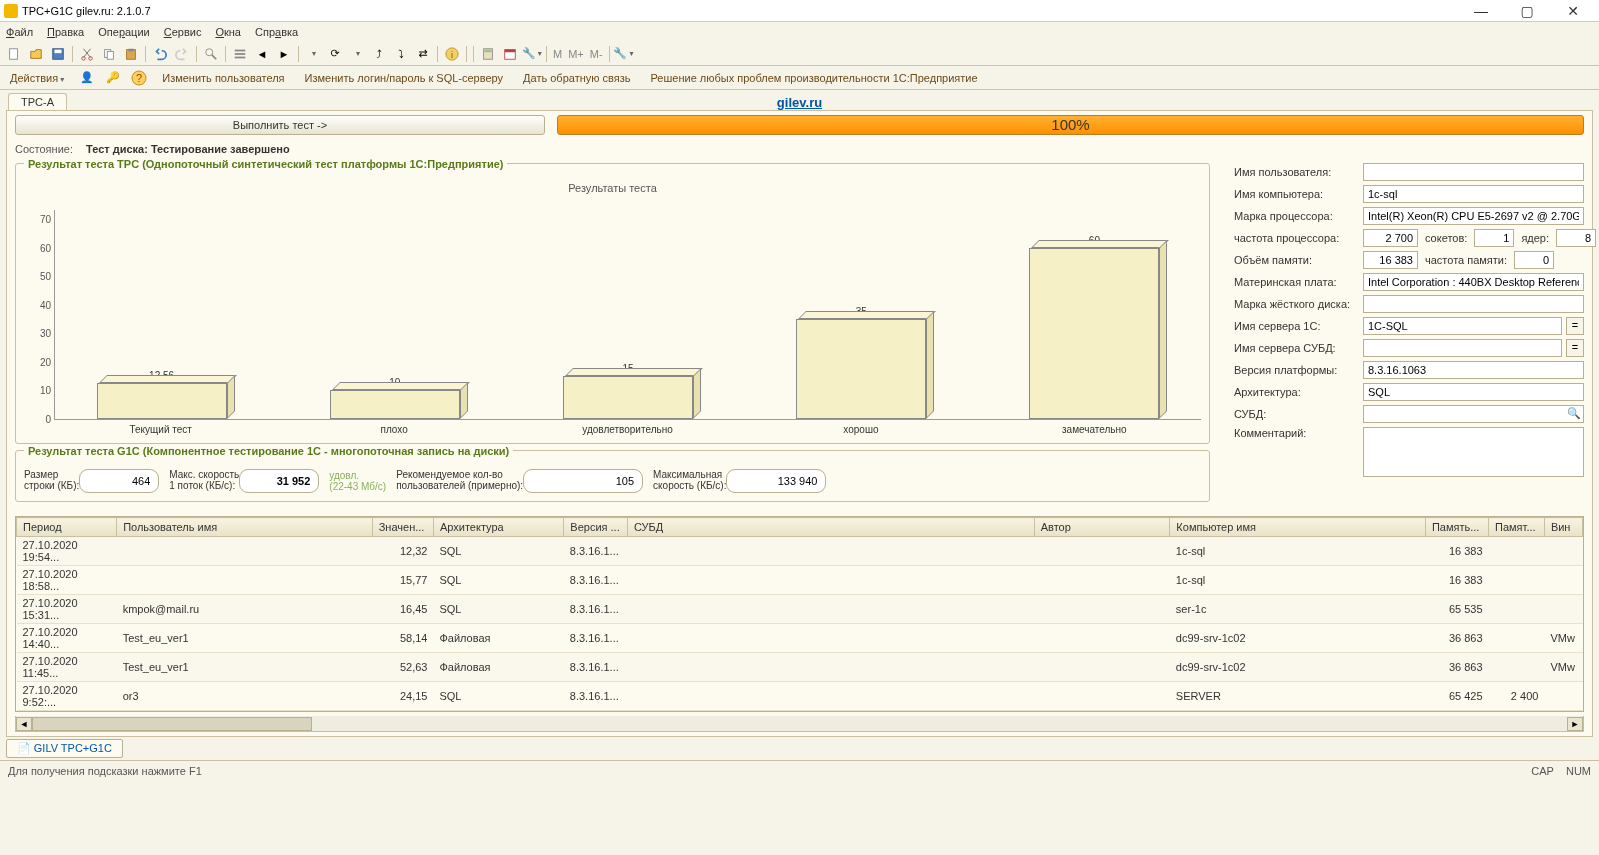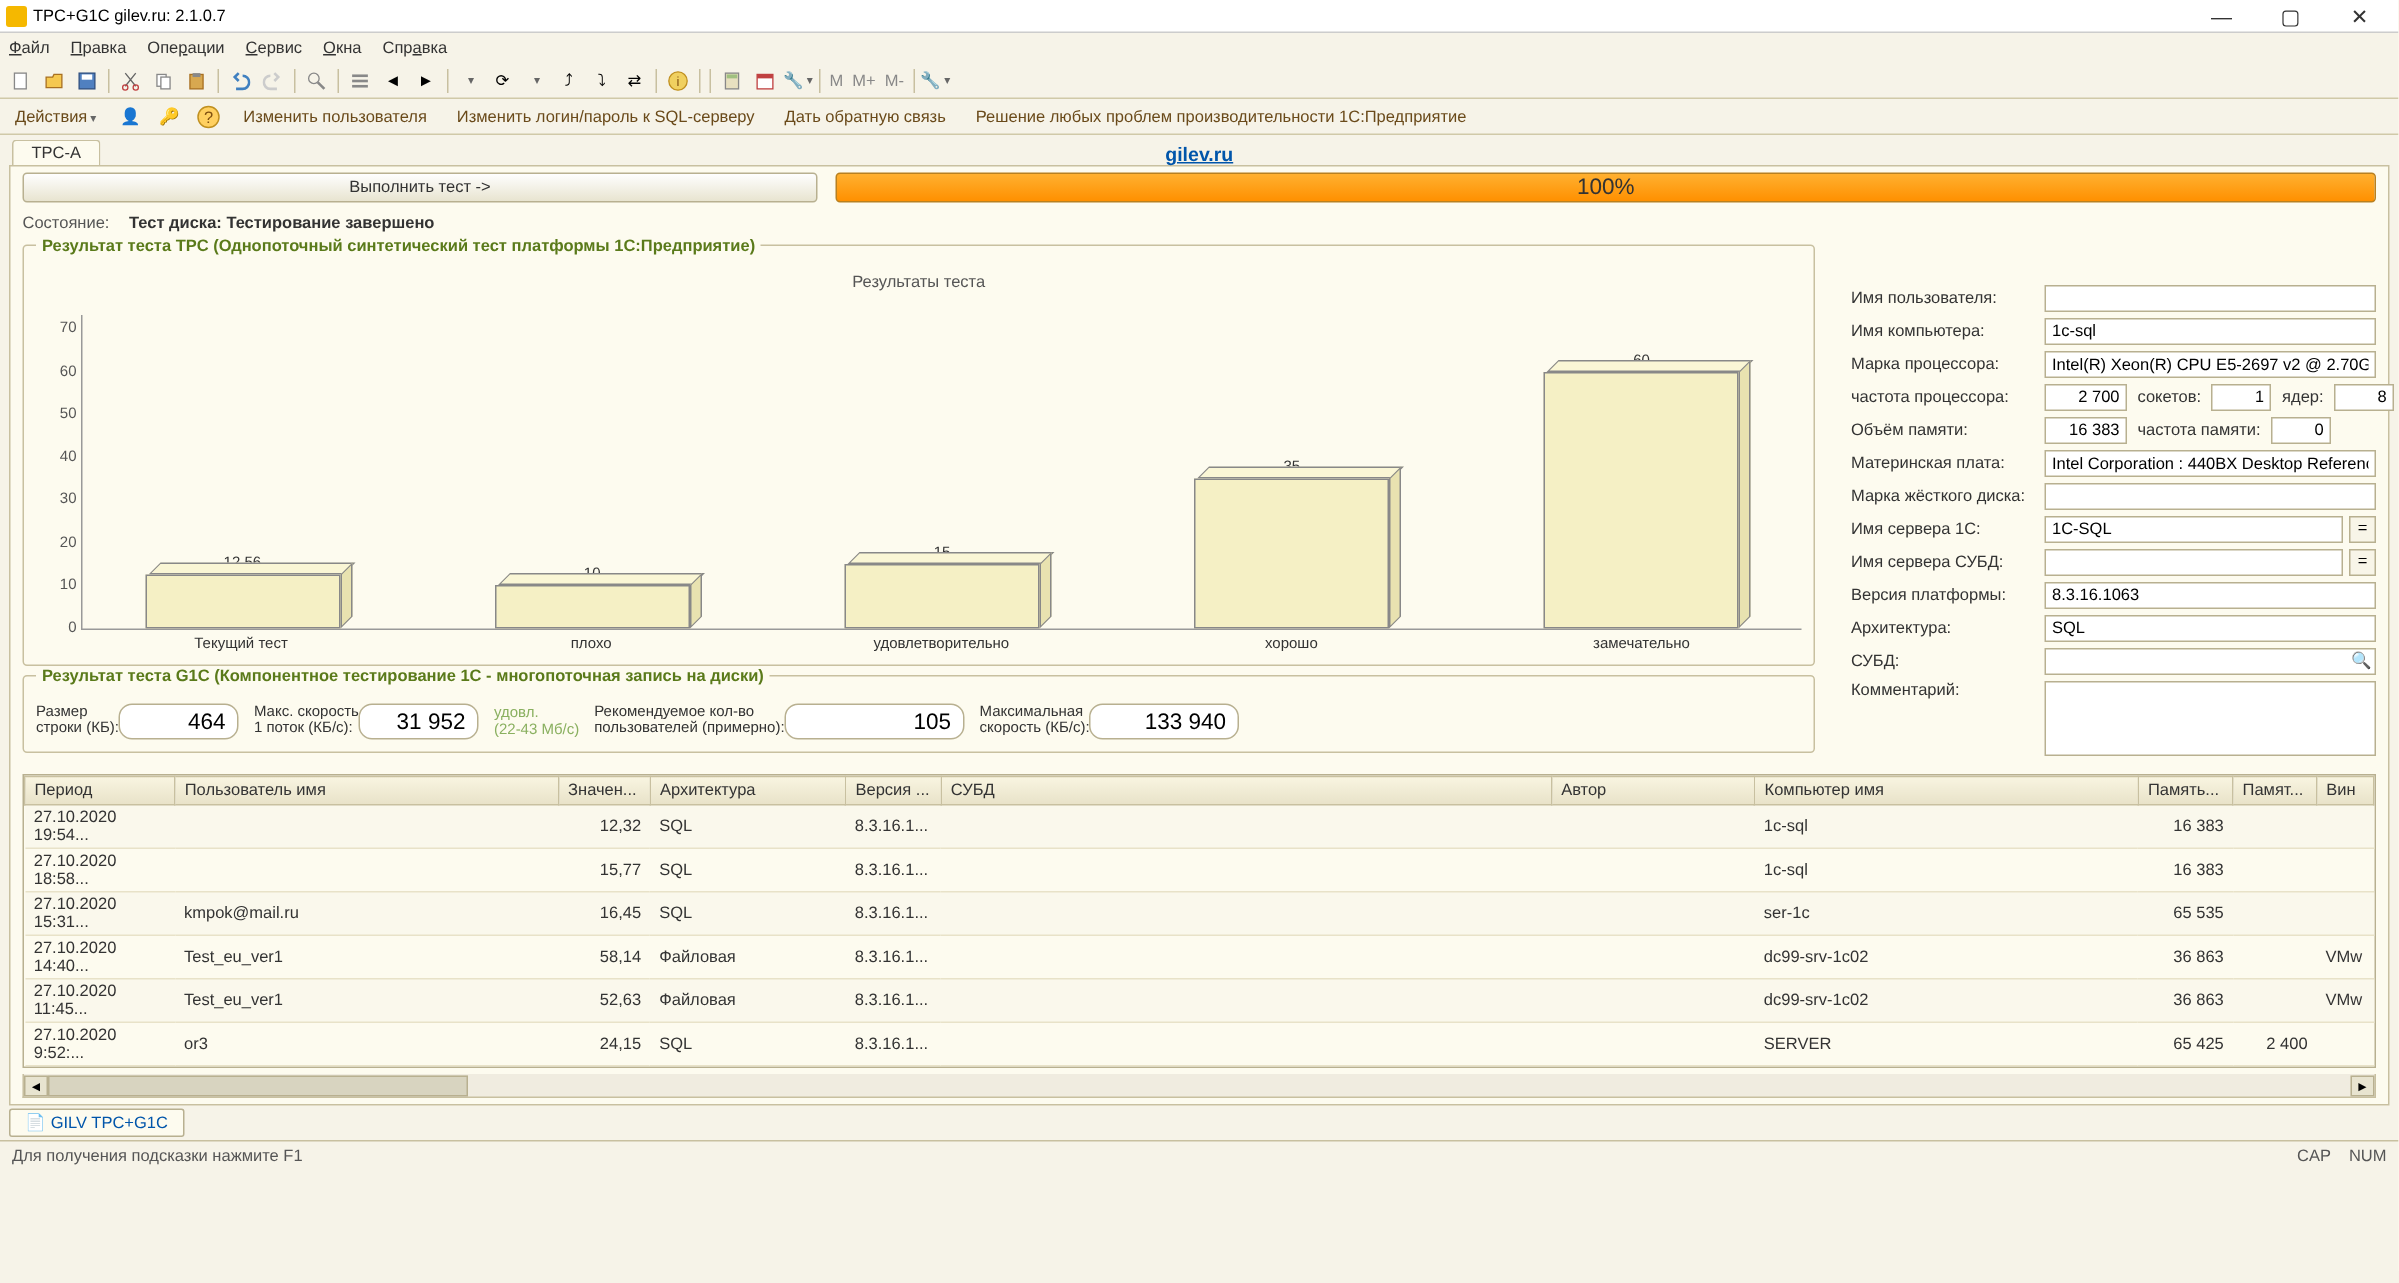--- a/index.html
+++ b/index.html
@@ -41,21 +41,21 @@
 
 .run-row { display: flex; gap: 12px; align-items: center; }
 .run-btn { flex: 0 0 530px; height: 20px; border: 1px solid linear; background: linear-gradient(#fefefe,#e8e4d0); border: 1px solid #b8b090; border-radius: 3px; text-align: center; line-height: 18px; color: #333; }
 .progress { flex: 1; height: 20px; border: 1px solid #b88020; border-radius: 3px; background: linear-gradient(#ffb030,#ff9000); text-align: center; line-height: 18px; color: #333; font-size: 15px; }
 
 .status-row { color: #333; padding: 4px 0; }
 .status-row .label { color: #555; margin-right: 10px; }
 .status-row .val { font-weight: bold; }
 
 
-.main-split { display: flex; gap: 24px; align-items: flex-end; }
+.main-split { display: flex; gap: 24px; }
 .left-col { flex: 1; min-width: 0; }
 .right-col { width: 350px; flex-shrink: 0; }
 
 
 .group { border: 1px solid #c8c0a0; border-radius: 3px; padding: 6px 8px 8px 8px; margin-bottom: 6px; position: relative; }
 .group-title { color: #5a7a1a; font-weight: bold; position: relative; top: -12px; background: #fdfbef; padding: 0 4px; display: inline-block; }
 
 
 .chart-title { text-align: center; color: #555; margin-bottom: 16px; }
 .legend { text-align: center; margin-bottom: 6px; }
@@ -69,21 +69,21 @@
 .bar-front { background: #f5f0c5; border: 1px solid #888; width: 100%; }
 .bar-top { position: absolute; top: -8px; left: 6px; width: 100%; height: 8px; background: #faf6d5; border: 1px solid #888; transform: skewX(-45deg); }
 .bar-side { position: absolute; top: -4px; right: -8px; width: 8px; background: #e8e2b0; border: 1px solid #888; transform: skewY(-45deg); }
 .x-labels { display: flex; margin-left: 30px; padding: 0 10px; gap: 40px; }
 .x-label { flex: 1; text-align: center; font-size: 10px; color: #333; padding-top: 4px; }
 
 
 .g1c-row { display: flex; gap: 10px; align-items: flex-end; }
 .g1c-field { display: flex; }
 .g1c-field label { font-size: 10px; color: #333; margin-bottom: 2px; }
-.g1c-input { border: 1px solid #b8b090; border-radius: 9px; padding: 2px 8px; text-align: right; background: #fff; font-size: 15px; }
+.g1c-input { border: 1px solid #b8b090; border-radius: 9px; padding: 2px 8px; text-align: right; background: #fff; font-size: 11px; }
 .hint { color: #8ab060; font-size: 10px; }
 
 
 .form-row { display: flex; align-items: center; margin-bottom: 4px; gap: 4px; }
 .form-row label { width: 125px; color: #333; font-size: 11px; flex-shrink: 0; }
 .form-row input, .form-row .readonly { flex: 1; min-width: 0; border: 1px solid #b8b090; padding: 2px 4px; background: #fff; font-size: 11px; height: 18px; }
 .form-row .num { text-align: right; width: 40px; flex: 0 0 40px; }
 .form-row .num-wide { text-align: right; width: 55px; flex: 0 0 55px; }
 .mid-label { color: #333; font-size: 11px; padding: 0 3px; flex-shrink: 0; }
 .eq-btn { width: 18px; height: 18px; border: 1px solid #b8b090; background: #f8f5e8; text-align: center; line-height: 14px; flex-shrink: 0; }
@@ -342,21 +342,21 @@
         <span class="group-title">Результат теста G1C (Компонентное тестирование 1С - многопоточная запись на диски)</span>
         <div class="g1c-row">
           <div class="g1c-field">
             <label style="white-space:pre">Размер
 строки (КБ):</label>
             <input class="g1c-input" style="width: 80px;" value="464">
           </div>
           <div class="g1c-field">
             <label style="white-space:pre">Макс. скорость
 1 поток (КБ/с):</label>
-            <input class="g1c-input" style="width: 80px;" value="31 952">
+            <input class="g1c-input" style="width: 80px; font-weight: bold;" value="31 952">
           </div>
           <div class="hint" style="white-space:pre; align-self:center">удовл.
 (22-43 Мб/с)</div>
           <div class="g1c-field">
             <label style="white-space:pre">Рекомендуемое кол-во
 пользователей (примерно):</label>
             <input class="g1c-input" style="width: 120px;" value="105">
           </div>
           <div class="g1c-field">
             <label style="white-space:pre">Максимальная

